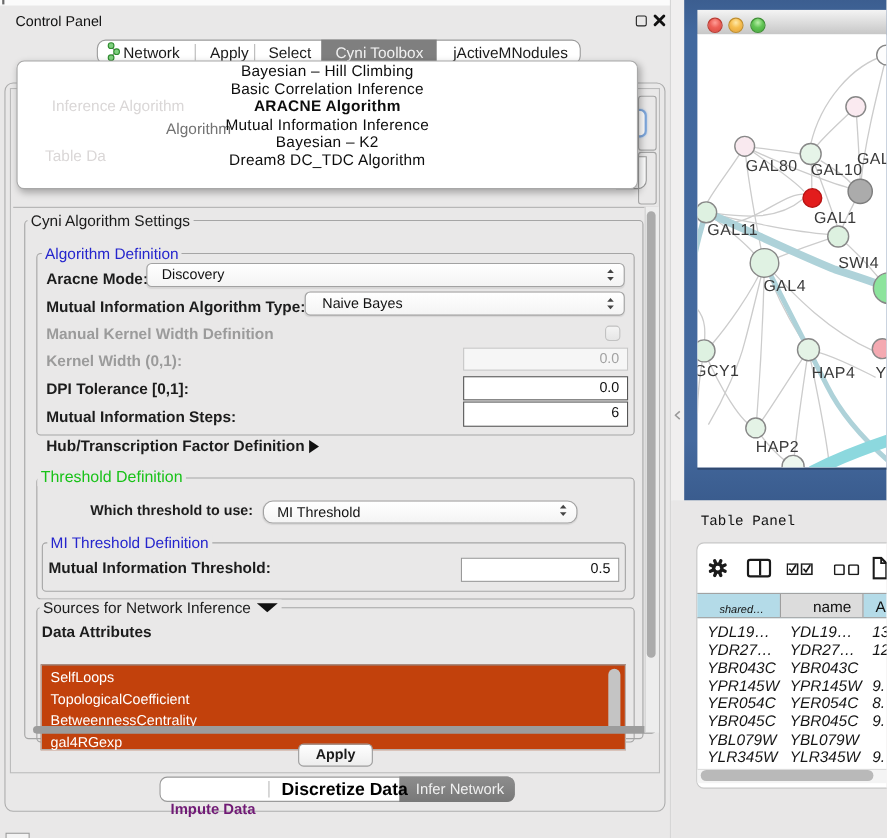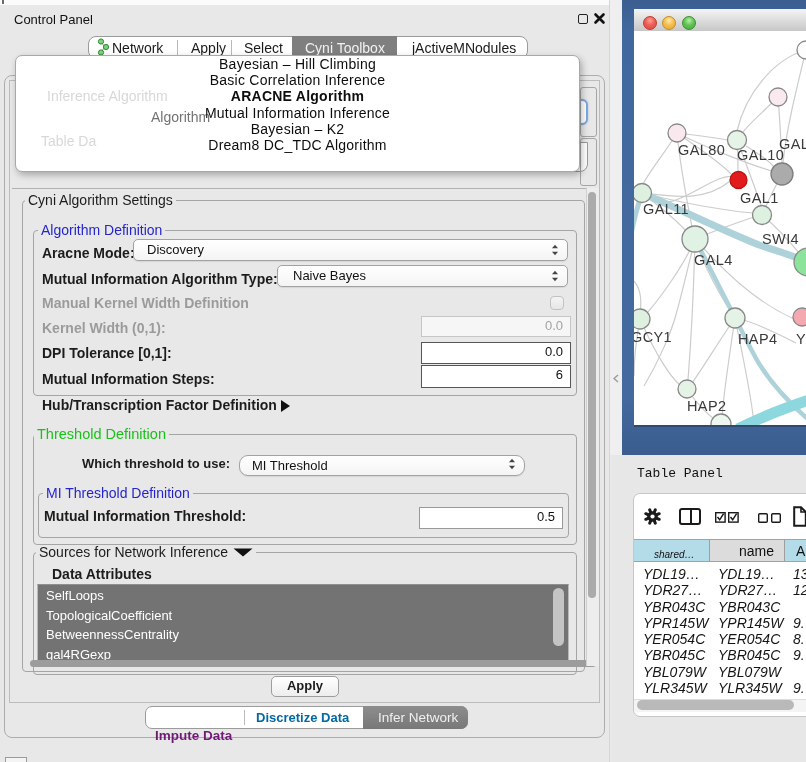--- a/index.html
+++ b/index.html
@@ -110,38 +110,38 @@
 <div class="gbox" style="left:38px;top:493px;width:529px;height:43px;"></div>
 <div class="glab" style="left:43px;top:486px;color:#2525cd;">MI Threshold Definition</div>
 <div class="lbl abs" style="left:44px;top:508px;">Mutual Information Threshold:</div>
 <div class="fld" style="left:419px;top:507px;width:135px;height:19px;border:1px solid #999;padding:1px 7px 0 0;">0.5</div>
 
 <div class="gbox" style="left:33px;top:552px;width:542px;height:121px;"></div>
 <div class="glab" style="left:36px;top:545px;color:#1c1c1c;">Sources for Network Inference <svg width="20" height="9" viewBox="0 0 20 9" style="margin-left:1px;">
       <path d="M0.5 0.5 L19.5 0.5 L10 8.5 Z" fill="#111"></path>
     </svg></div>
 
-<div class="lbl abs" style="left:52px;top:566px;">Data Attributes</div>
-
-<div class="abs" style="left:37px;top:584px;width:530px;height:76px;background:#737373;border:1px solid #b9b9b9;border-top-color:#8f8f8f;">
+<div class="lbl abs" style="left:38px;top:566px;">Data Attributes</div>
+
+<div class="abs" style="left:37px;top:604px;width:530px;height:76px;background:#c2410c;border:1px solid #b9b9b9;border-top-color:#8f8f8f;">
  <div style="color:#fff;font-size:13px;padding-left:8px;padding-top:1px;line-height:19.7px;">SelfLoops<br>TopologicalCoefficient<br>BetweennessCentrality<br>gal4RGexp</div>
  <div class="abs" style="right:4px;top:3px;width:11px;height:58px;background:#c4c4c4;border-radius:6px;"></div>
 </div>
 <div class="abs" style="left:30px;top:660px;width:566px;height:7px;background:#9c9c9c;border-radius:4px;"></div>
 
 <div class="abs" style="left:271px;top:676px;width:66px;height:19px;background:linear-gradient(#ffffff,#ededed);border:1px solid #9d9d9d;border-radius:5px;text-align:center;font-size:13px;font-weight:bold;color:#1b1b1b;line-height:18px;">Apply</div>
 
 <div class="abs" style="left:586px;top:188px;width:12px;height:478px;background:#ededed;border-left:1px solid #cfcfcf;"></div>
 <div class="abs" style="left:588px;top:192px;width:8px;height:406px;background:#ababab;border-radius:4px;"></div>
 
 <div class="abs" style="left:145px;top:706px;width:323px;height:23px;background:#fff;border:1px solid #9b9b9b;border-radius:7px;box-sizing:border-box;"></div>
 <div class="abs" style="left:363px;top:706px;width:105px;height:23px;background:linear-gradient(#8d8d8d,#787878);border-radius:0 7px 7px 0;"></div>
 <div class="abs" style="left:244px;top:710px;width:1px;height:15px;background:#b9b9b9;"></div>
 <div class="abs" style="left:155px;top:728px;font-size:13.5px;font-weight:bold;color:#701a75;">Impute Data</div>
-<div class="abs" style="left:256px;top:710px;font-size:13px;font-weight:bold;color:#0369a1;">Discretize Data</div>
+<div class="abs" style="left:256px;top:710px;font-size:16px;font-weight:bold;color:#000000;">Discretize Data</div>
 <div class="abs" style="left:378px;top:710px;font-size:13.5px;color:#f0f0f0;">Infer Network</div>
 
 <div class="abs" style="left:15px;top:55px;width:565px;height:117px;background:#fff;border:1px solid #a8a8a8;border-radius:7px;box-shadow:2px 3px 7px rgba(0,0,0,.28);box-sizing:border-box;">
  <div style="position:absolute;left:31px;top:32px;font-size:14px;color:#dad7d7;">Inference Algorithm</div>
  <div style="position:absolute;left:135px;top:53px;font-size:14px;color:#737373;">Algorithm</div>
  <div style="position:absolute;left:25px;top:77px;font-size:14px;color:#dad7d7;">Table Da</div>
  <div style="position:relative;font-size:14px;color:#0d0d0d;padding-left:0px;letter-spacing:0.25px;line-height:16.2px;margin-top:0px;text-align:center;">
   Bayesian – Hill Climbing<br>
   Basic Correlation Inference<br>
   <span class="b">ARACNE Algorithm</span><br>

